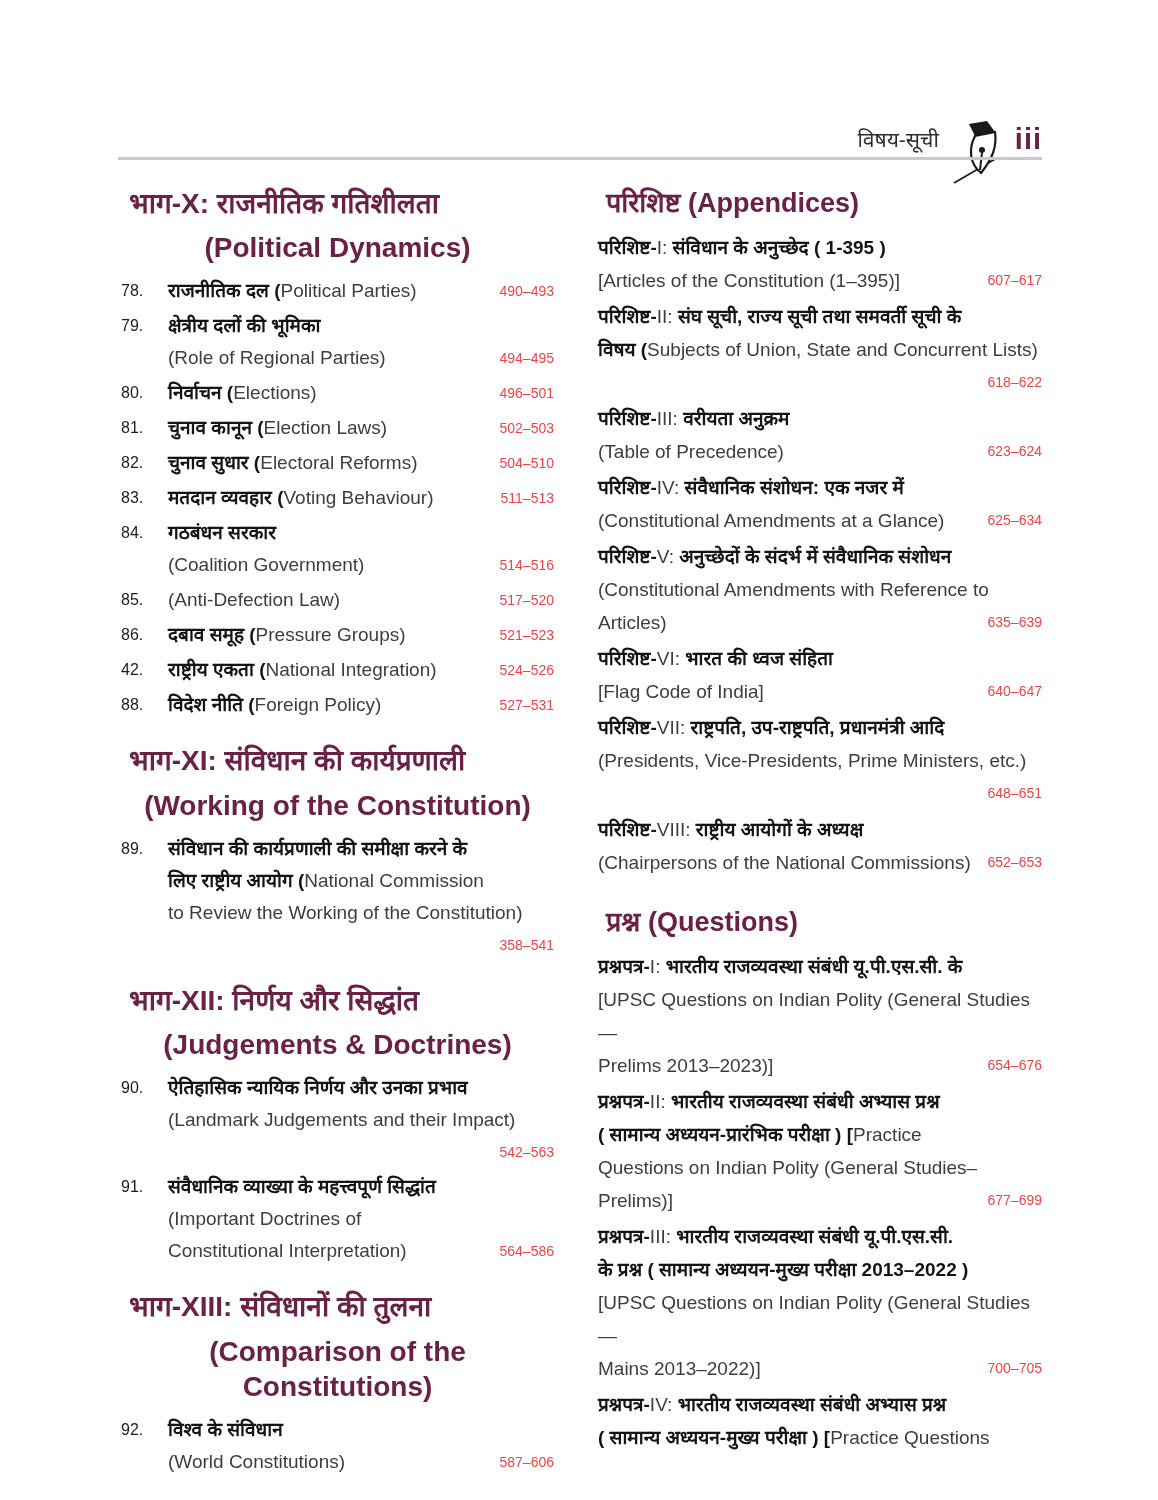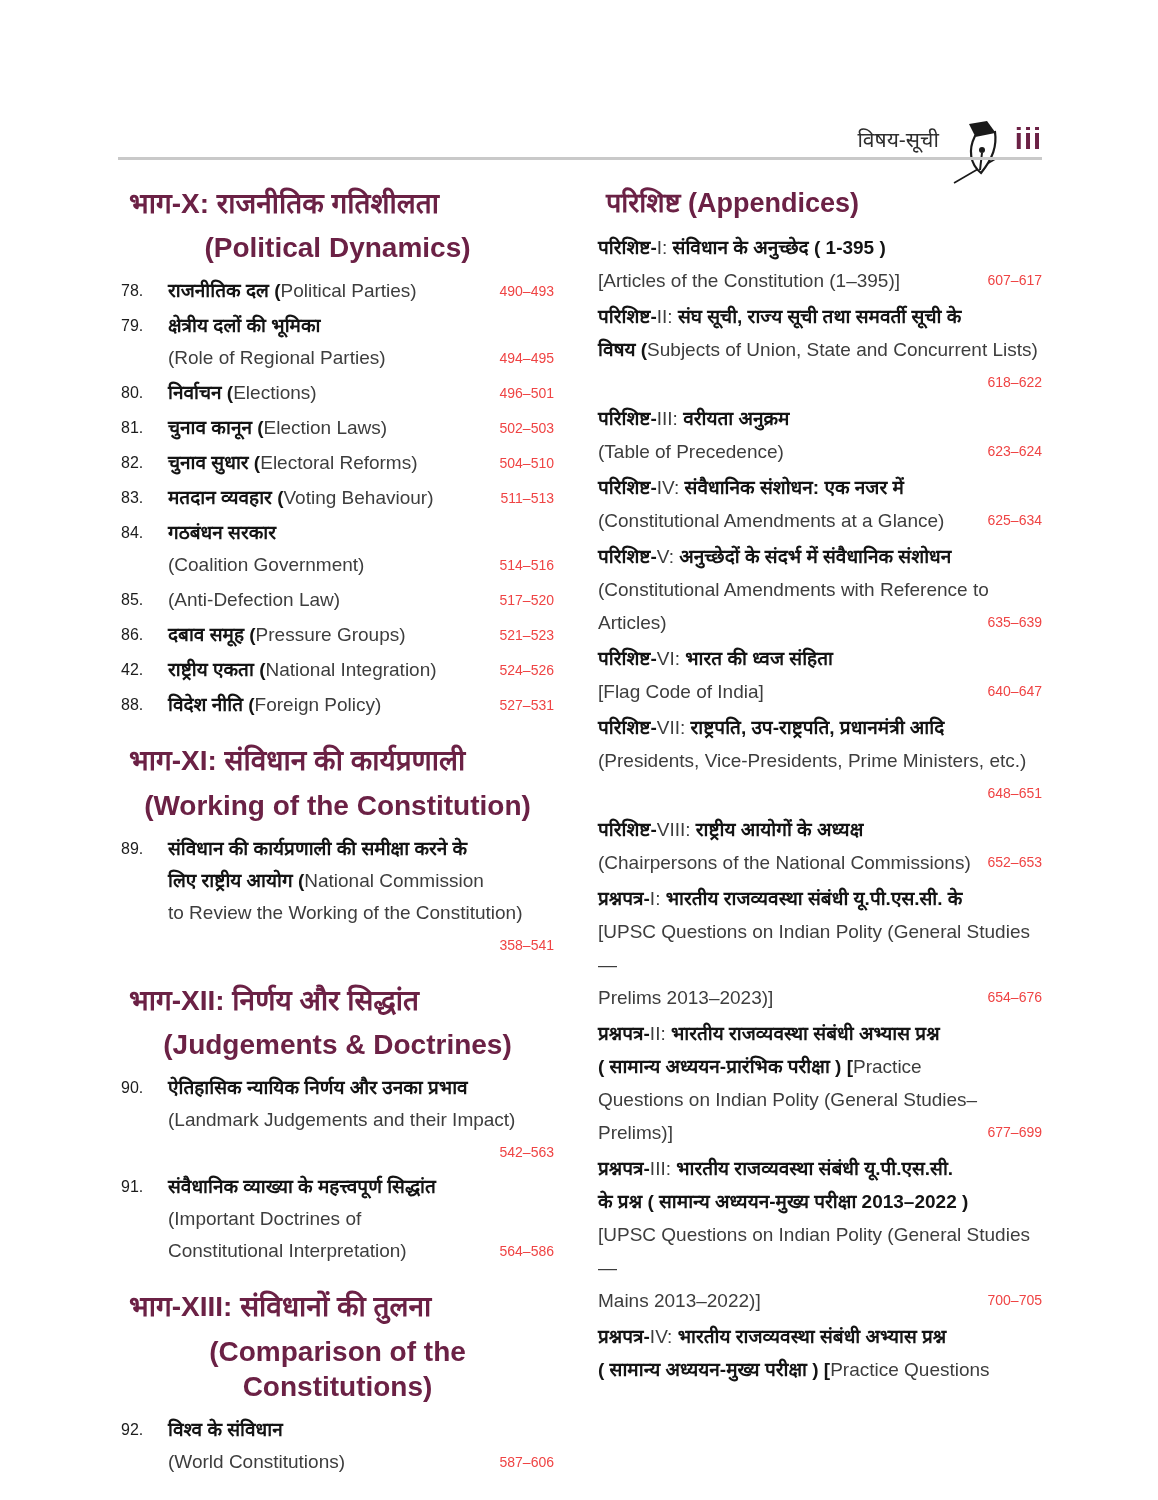--- a/index.html
+++ b/index.html
@@ -349,20 +349,21 @@
         <div class="lines">
           <div class="line">
             <span class="txt"><span class="hi">परिशिष्ट-</span><span class="en">VIII: </span><span class="hi">राष्ट्रीय आयोगों के अध्यक्ष</span></span>
           </div>
           <div class="line">
             <span class="txt"><span class="en">(Chairpersons of the National Commissions)</span></span>
             <span class="pages">652–653</span>
           </div>
         </div>
       </div>
+      <h2 class="sec-title">प्रश्न (Questions)</h2>
       <div class="entry">
         <div class="lines">
           <div class="line">
             <span class="txt"><span class="hi">प्रश्नपत्र-</span><span class="en">I: </span><span class="hi">भारतीय राजव्यवस्था संबंधी यू.पी.एस.सी. के</span></span>
           </div>
           <div class="line">
             <span class="txt"><span class="en">[UPSC Questions on Indian Polity (General Studies—</span></span>
           </div>
           <div class="line">
             <span class="txt"><span class="en">Prelims 2013–2023)]</span></span>

